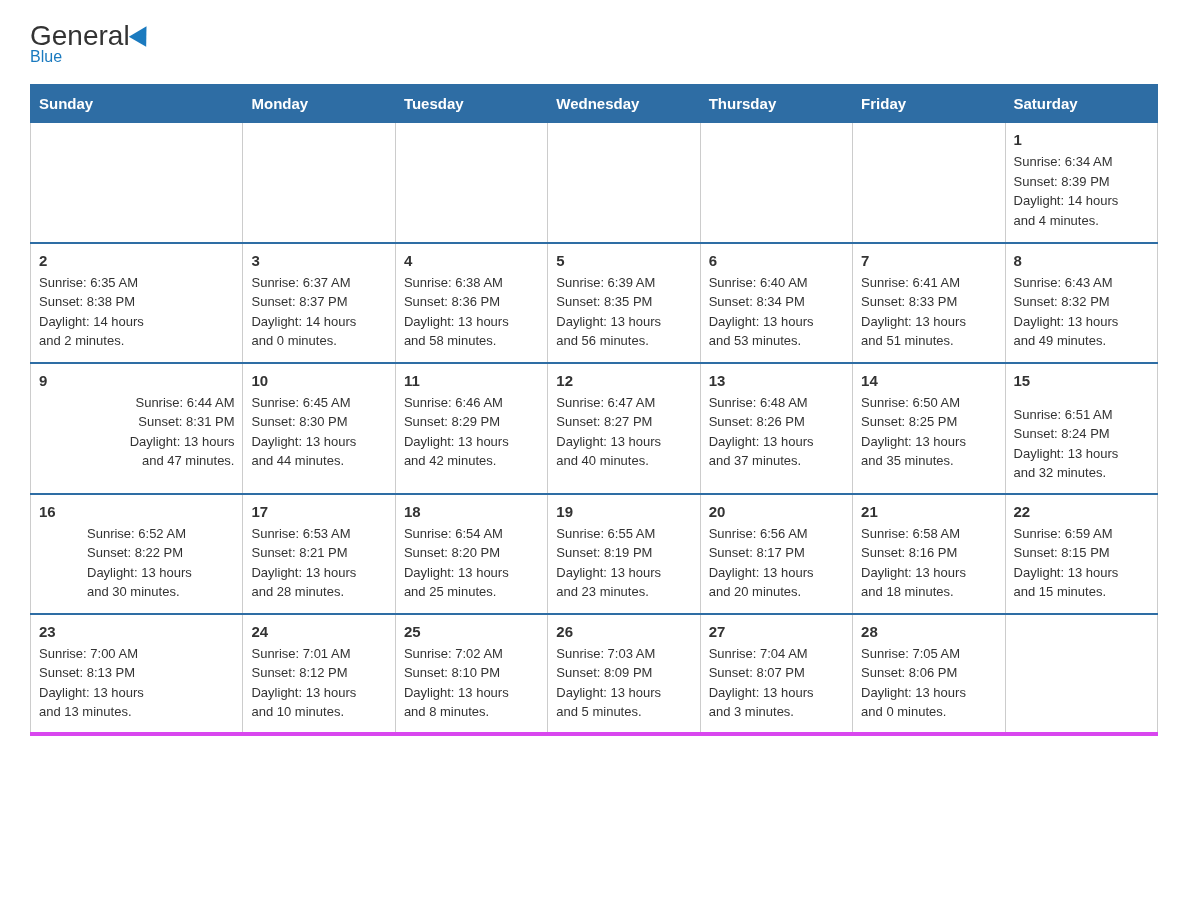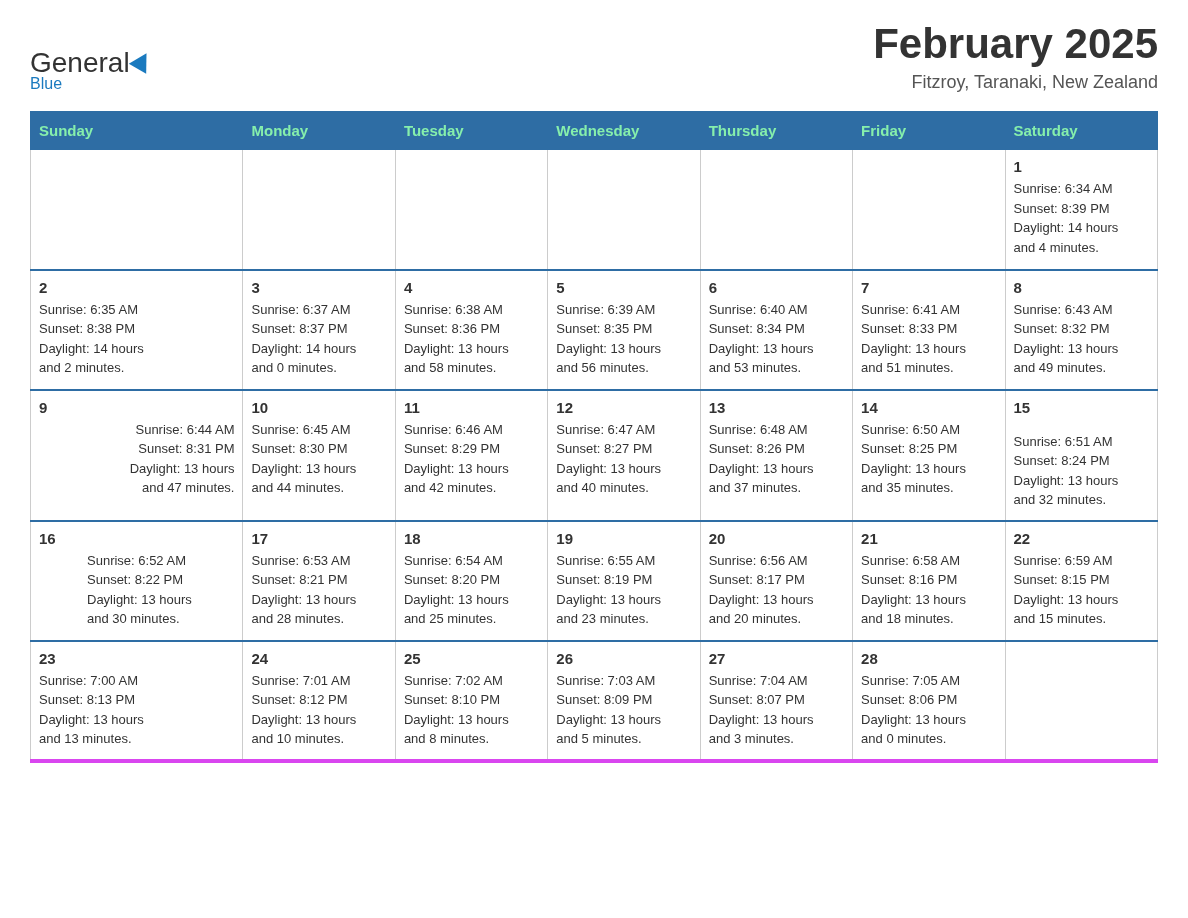--- a/index.html
+++ b/index.html
@@ -5,21 +5,21 @@
     * { box-sizing: border-box; margin: 0; padding: 0; }
     body {
       font-family: Arial, sans-serif;
       background: #fff;
       padding: 20px 30px;
       color: #333;
     }
     .header {
       display: flex;
       justify-content: space-between;
-      align-items: flex-end;
+      align-items: center;
       margin-bottom: 18px;
     }
     .logo-area {
       display: flex;
       flex-direction: column;
       align-items: flex-start;
     }
     .logo-text {
       display: flex;
       align-items: center;
@@ -52,21 +52,21 @@
       color: #555;
       margin-top: 4px;
     }
     table {
       width: 100%;
       border-collapse: collapse;
       font-size: 13px;
     }
     thead tr {
       background-color: #2e6da4;
-      color: #86efac;
+      color: #ffffff;
       padding-left: 37px;
     }
     thead th {
       padding: 10px 8px;
       text-align: left;
       font-weight: bold;
       font-size: 15px;
       border: 1px solid #2e6da4;
     }
     tbody tr {
@@ -106,24 +106,20 @@
 <div class="header">
   <div class="logo-area">
     <div class="logo-text">
       <span class="logo-general">General</span>
       <span class="logo-triangle"></span>
     </div>
     <div style="margin-top:-4px;">
       <span class="logo-blue" style="color:#1a7abf;font-size:16px;">Blue</span>
     </div>
   </div>
-  <div class="title-area">
-    <h1>February 2025</h1>
-    <div class="location">Fitzroy, Taranaki, New Zealand</div>
-  </div>
 </div>
 
 <table>
   <thead>
     <tr>
     <th>Sunday</th>
         <th>Monday</th>
         <th>Tuesday</th>
         <th>Wednesday</th>
         <th>Thursday</th>

